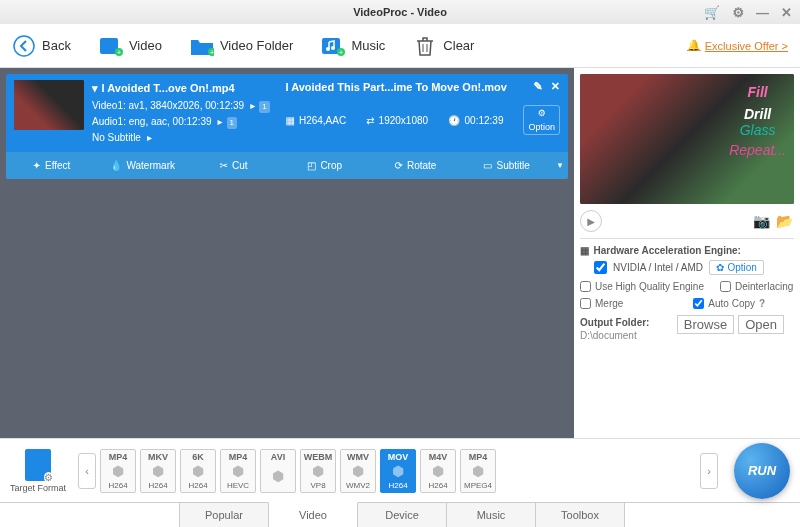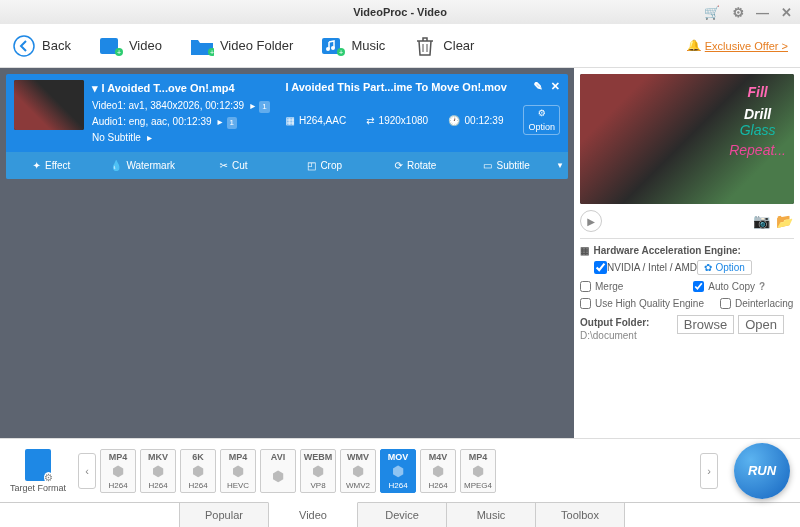--- a/index.html
+++ b/index.html
@@ -37,21 +37,21 @@
 .preview-text div:nth-child(1) { color: #ff69b4; font-weight: bold; font-style: italic; }
 .preview-text div:nth-child(2) { color: #fff; font-weight: bold; margin-top: 6px; font-style: italic; }
 .preview-text div:nth-child(3) { color: #14b8a6; font-style: italic; }
 .preview-text div:nth-child(4) { color: #ec4899; font-style: italic; margin-top: 4px; }
 .play-row { display: flex; align-items: center; gap: 6px; margin: 6px 0; }
 .play-btn { width: 22px; height: 22px; border: 1px solid #ccc; border-radius: 50%; display: flex; align-items: center; justify-content: center; cursor: pointer; color: #888; font-size: 10px; }
 .play-row .spacer { flex: 1; }
 .icon-btn { color: #aaa; cursor: pointer; font-size: 14px; }
 .hw-section { border-top: 1px solid #ddd; padding-top: 6px; font-size: 10px; color: #555; }
 .hw-title { font-weight: bold; display: flex; align-items: center; gap: 4px; margin-bottom: 4px; }
-.hw-row { display: flex; align-items: center; gap: 0; margin-left: 14px; margin-bottom: 6px; }
+.hw-row { display: flex; align-items: center; gap: 6px; margin-left: 14px; margin-bottom: 6px; }
 .opt-btn { color: #1e88e5; border: 1px solid #ccc; padding: 1px 6px; border-radius: 2px; cursor: pointer; display: flex; align-items: center; gap: 3px; }
 .check-row { display: flex; gap: 16px; margin: 6px 0; font-size: 10px; color: #666; }
 .check-item { display: flex; align-items: center; gap: 4px; }
 .check-item input { width: 11px; height: 11px; }
 .output-folder { margin-top: 8px; font-size: 10px; color: #555; }
 .output-folder .label { font-weight: bold; }
 .output-folder .path { color: #888; margin-top: 2px; }
 .folder-btns { position: absolute; right: 10px; display: inline-flex; gap: 4px; }
 .folder-btns span { border: 1px solid #ccc; padding: 1px 6px; font-size: 13px; cursor: pointer; color: #666; }
 
@@ -247,36 +247,36 @@
         <input type="checkbox" checked="" style="">
         <span>NVIDIA / Intel / AMD</span>
         <span class="opt-btn">
             <span style="color:#1e88e5">✿</span>
             <span>Option</span>
           </span>
       </div>
       <div class="check-row">
         <div class="check-item">
             <input type="checkbox" style="">
+            <span>Use High Quality Engine</span>
+          </div>
+        <div class="check-item">
+            <input type="checkbox" style="">
+            <span>Deinterlacing</span>
+          </div>
+      </div>
+      <div class="check-row">
+        <div class="check-item">
+            <input type="checkbox" style="">
             <span>Merge</span>
           </div>
         <div class="check-item" style="margin-left:54px">
             <input type="checkbox" checked="" style="">
             <span>Auto Copy</span> 
             <span style="font-weight:bold;color:#888">?</span>
-          </div>
-      </div>
-      <div class="check-row">
-        <div class="check-item">
-            <input type="checkbox" style="">
-            <span>Use High Quality Engine</span>
-          </div>
-        <div class="check-item">
-            <input type="checkbox" style="">
-            <span>Deinterlacing</span>
           </div>
       </div>
       <div class="output-folder" style="position:relative">
         <div class="label">Output Folder:</div>
         <div class="folder-btns" style="top:-2px">
           <span>Browse</span>
           <span>Open</span>
         </div>
         <div class="path">D:\document</div>
       </div>

